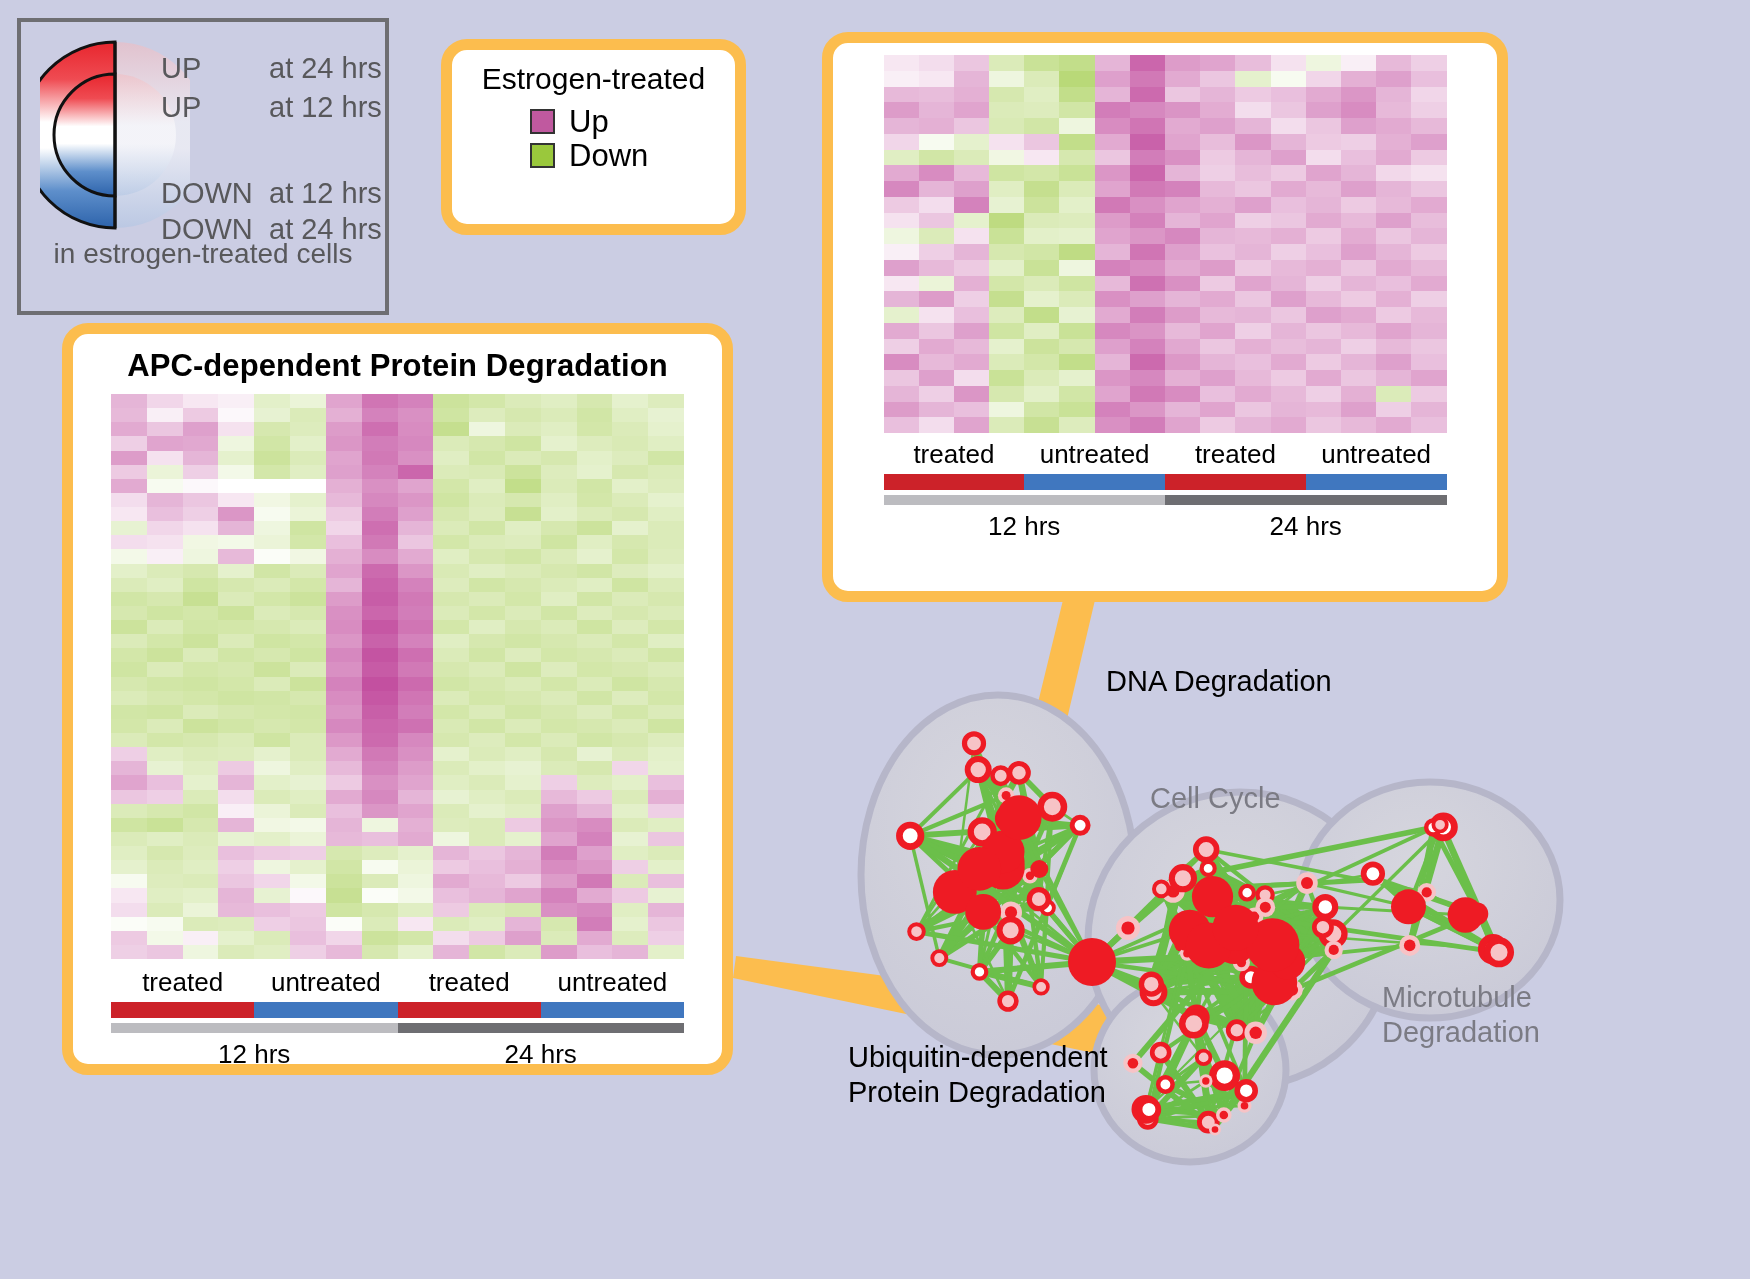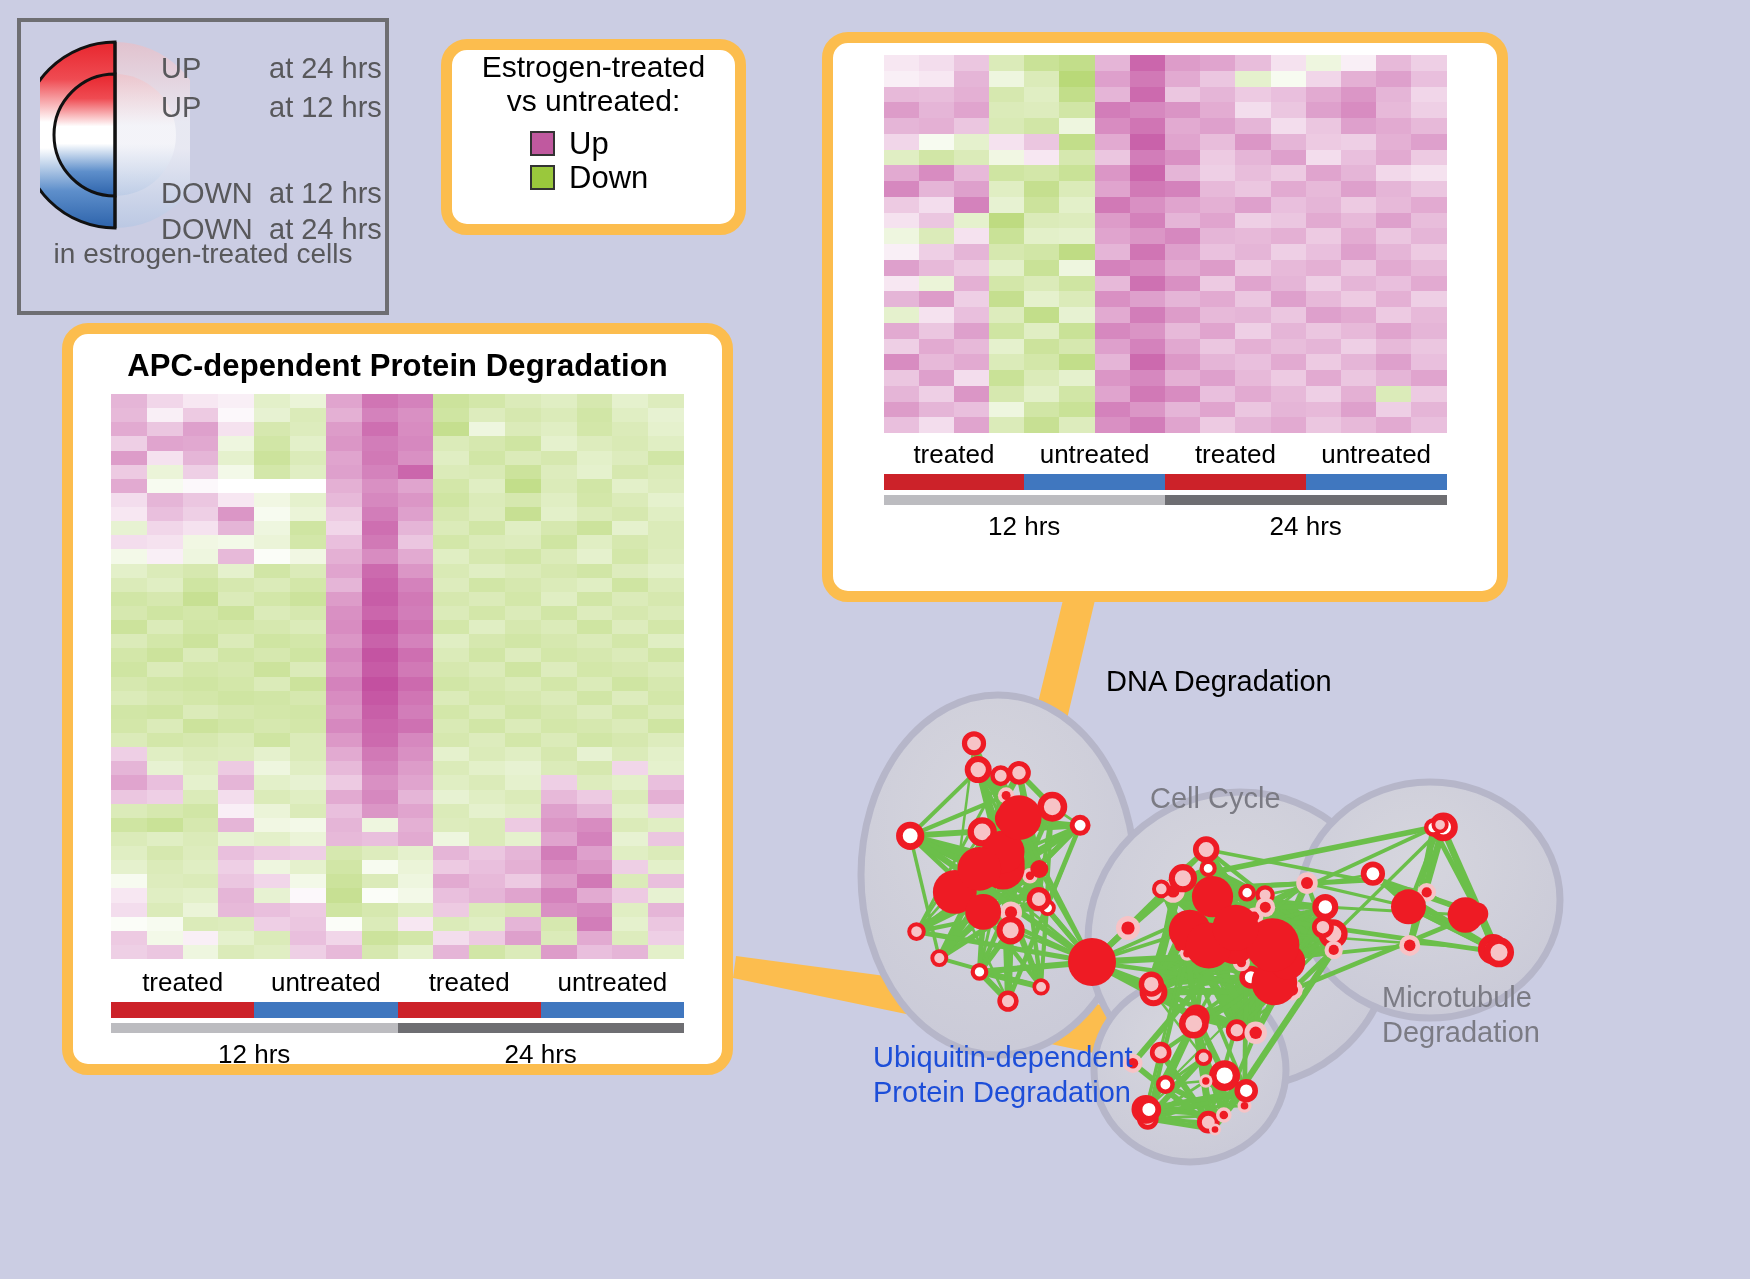--- a/index.html
+++ b/index.html
@@ -30,21 +30,21 @@
     color:#58585b;font-size:28px;line-height:1.22;
   }
 
   
   .card{
     position:absolute;background:#fff;
     border:11px solid #fcbd4e;border-radius:26px;box-sizing:border-box;
   }
   #legend-updown{left:441px;top:39px;width:305px;height:196px;}
   #legend-updown .ttl{
-    text-align:center;font-size:30px;color:#000;line-height:1.14;
+    text-align:center;font-size:30px;color:#000;line-height:1.14;margin-top:12px;
   }
   #legend-updown .keys{margin-top:10px;padding-left:78px;}
   .keyrow{display:flex;align-items:center;gap:14px;margin-top:3px;}
   .swatch{width:25px;height:25px;border:2px solid #333;box-sizing:border-box;}
   .keyrow .kl{font-size:31px;color:#000;line-height:1;}
 
   
   #card-replication{left:822px;top:32px;width:686px;height:570px;}
   #card-apc{left:62px;top:323px;width:671px;height:752px;}
   .panel-title{
@@ -119,21 +119,20 @@
       </div>
     </div>
     <div class="foot">
       <div>in estrogen-treated cells</div>
     </div>
   </div>
 
   <div class="card" id="legend-updown">
     <div class="ttl">
       <div>Estrogen-treated</div>
-      <div>vs untreated:</div>
     </div>
     <div class="keys">
       <div class="keyrow">
         <span class="swatch" id="sw-up" style="background: rgb(192, 89, 159);"></span>
         <span class="kl">Up</span>
       </div>
       <div class="keyrow">
         <span class="swatch" id="sw-down" style="background: rgb(154, 200, 60);"></span>
         <span class="kl">Down</span>
       </div>
@@ -1736,16 +1735,16 @@
         <circle cx="312.0" cy="352.0" r="24.0" fill="#ee1b24"></circle>
         <circle cx="348.0" cy="318.0" r="12.0" fill="#f7c3c6"></circle>
         <circle cx="348.0" cy="318.0" r="6.6" fill="#ee1b24"></circle>
       </g>
   </svg>
 
   <div class="cluster-label" id="lbl-dna" style="color: rgb(0, 0, 0);">DNA Degradation</div>
   <div class="cluster-label" id="lbl-cellcycle" style="color: rgb(123, 123, 132); text-align: center;">Cell Cycle</div>
   <div class="cluster-label" id="lbl-micro" style="color: rgb(123, 123, 132);">Microtubule
 Degradation</div>
-  <div class="cluster-label" id="lbl-ubiq" style="color: #1d4ed8; margin-left: 25px;">Ubiquitin-dependent
+  <div class="cluster-label" id="lbl-ubiq" style="color: #000000;">Ubiquitin-dependent
 Protein Degradation</div>
 
 </div>
 
 </body></html>

